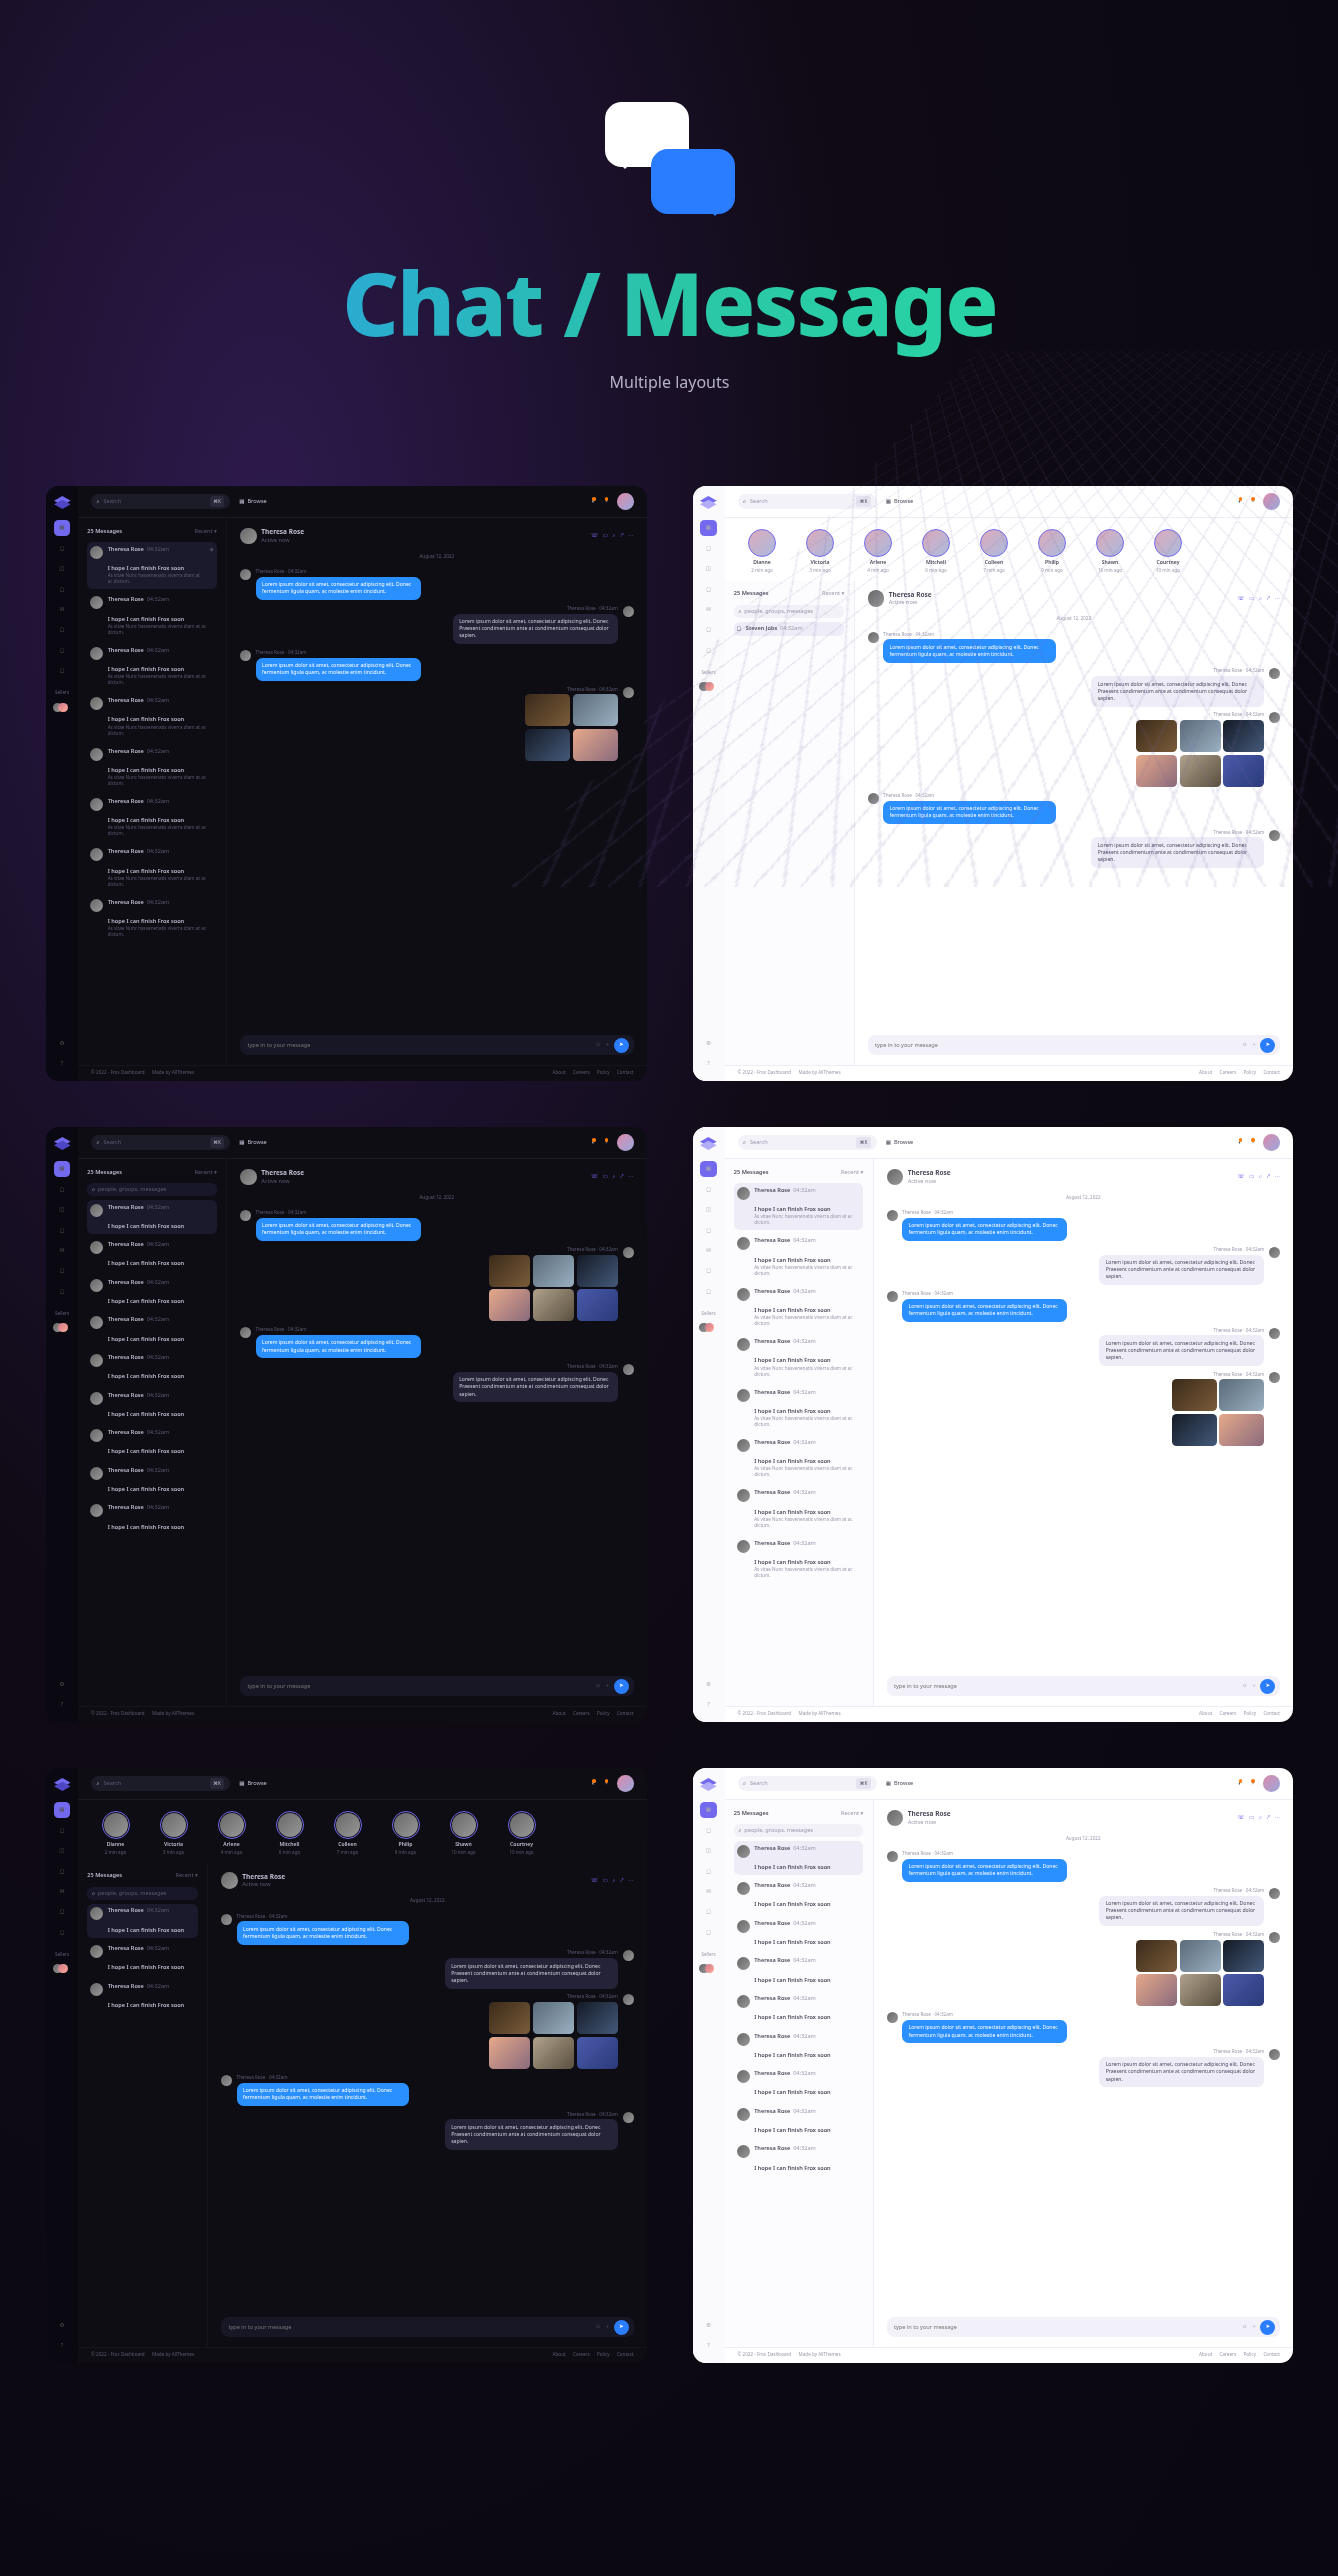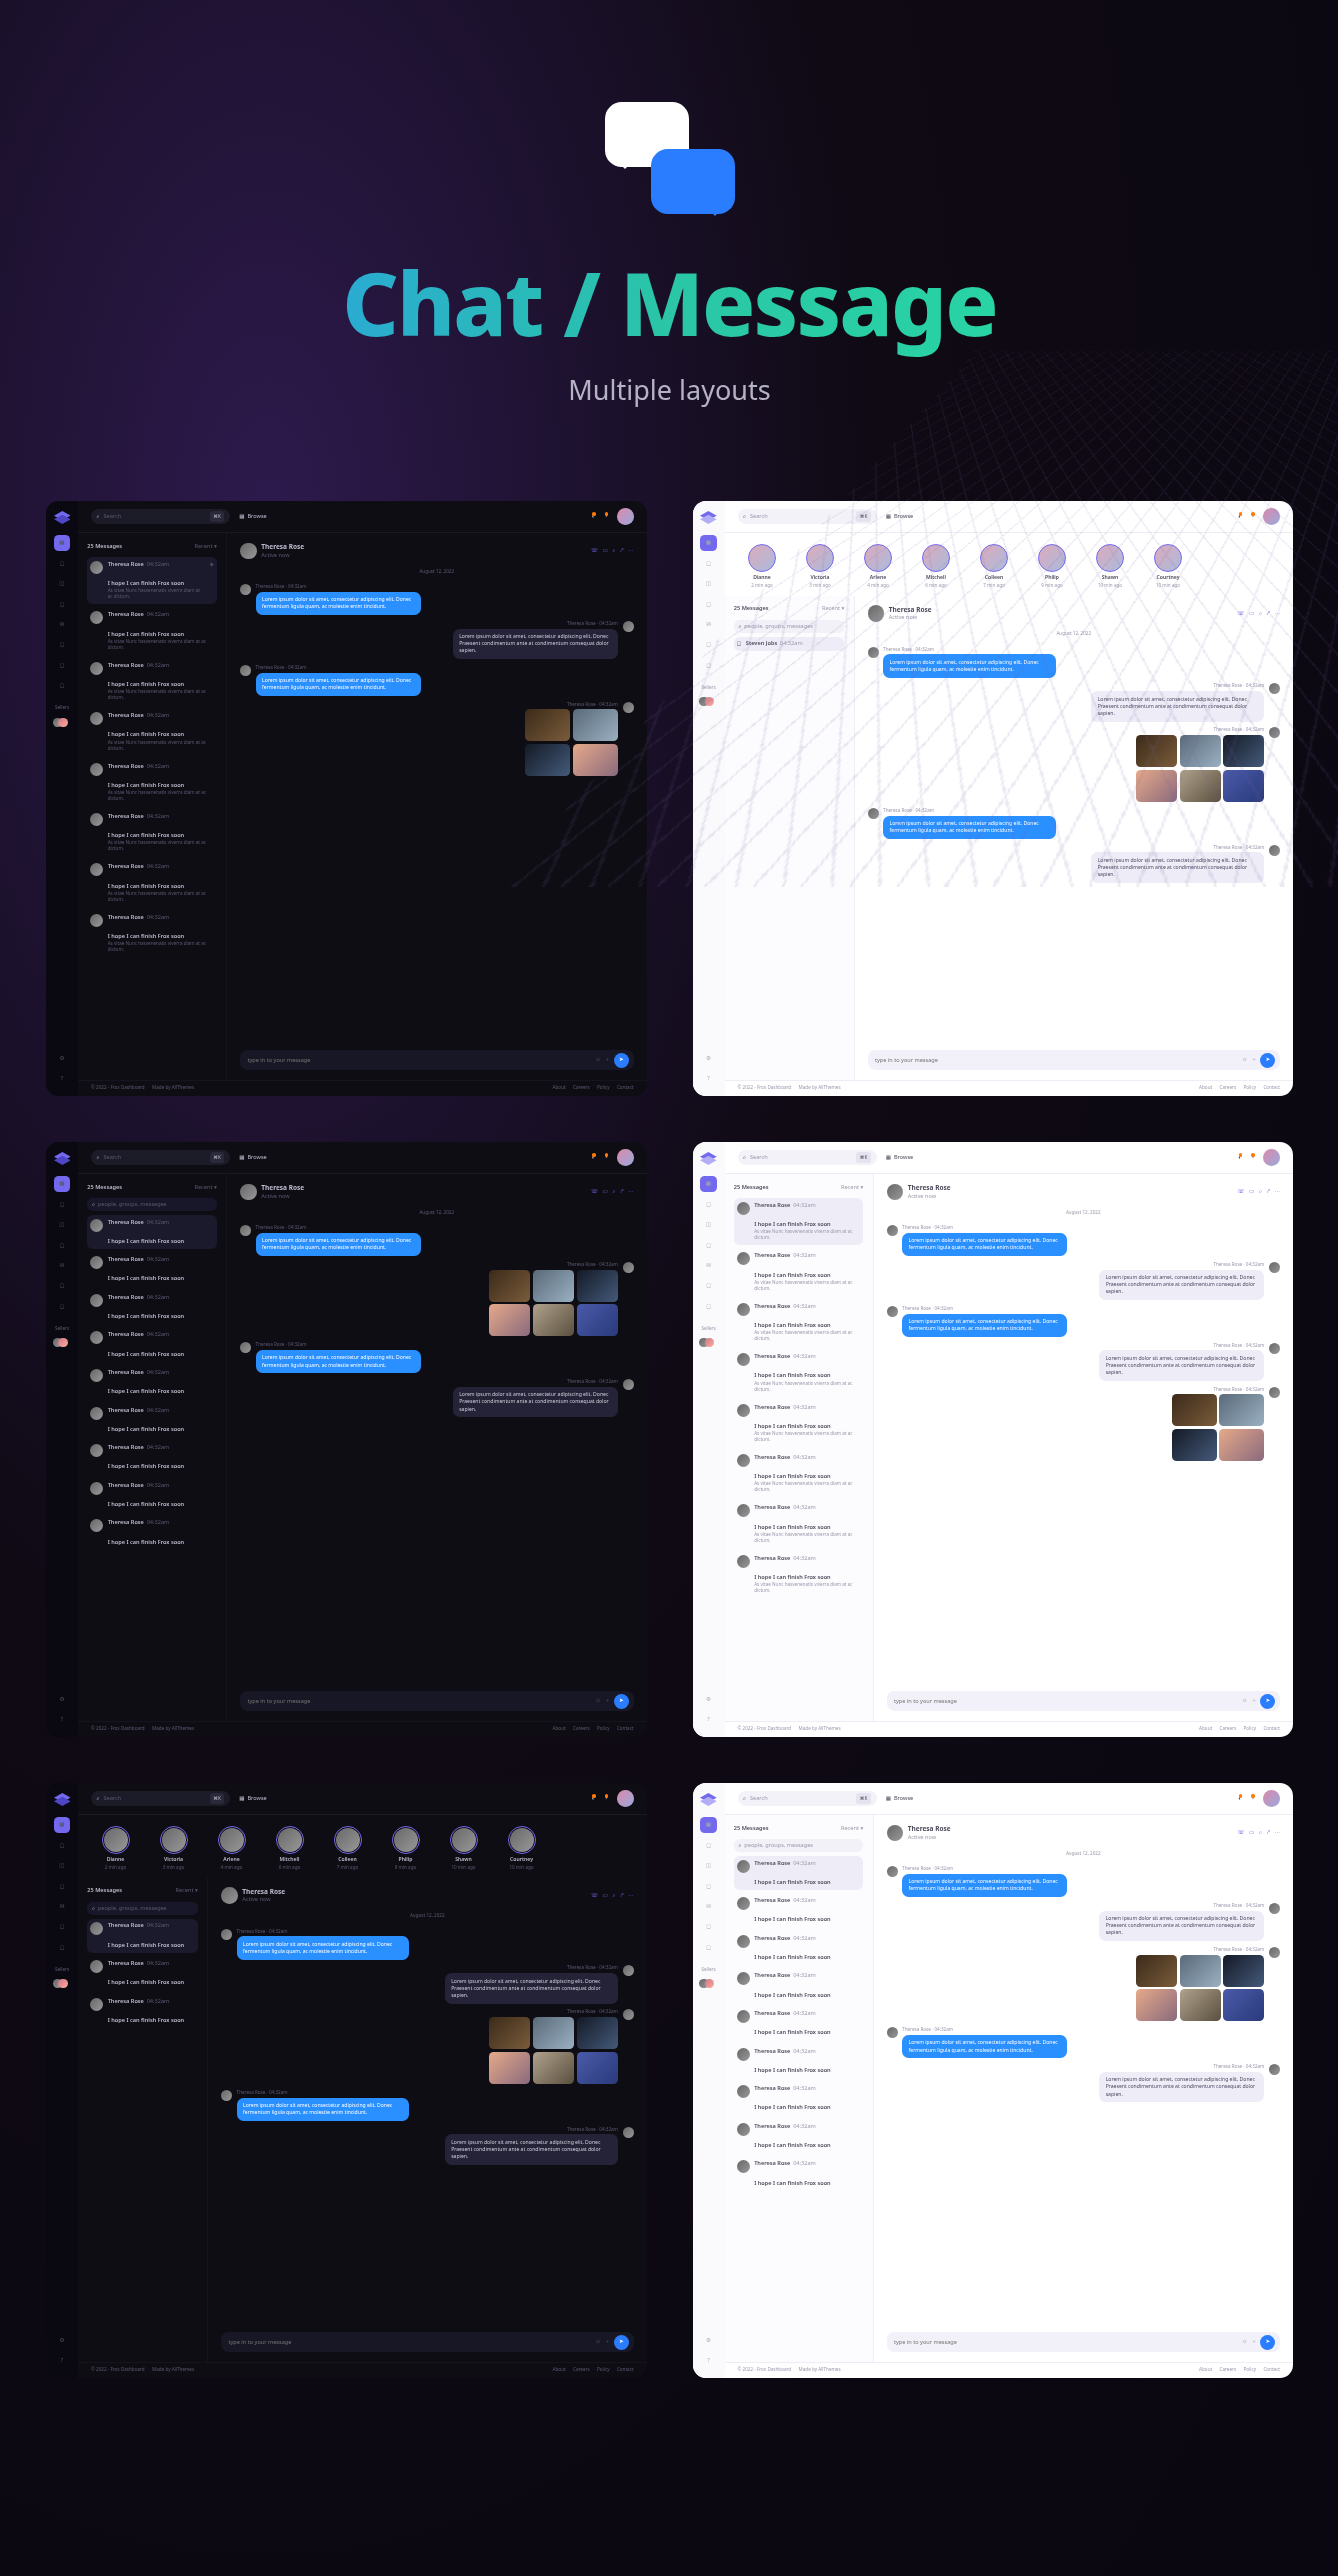--- a/index.html
+++ b/index.html
@@ -5,21 +5,21 @@
   *{box-sizing:border-box;margin:0;padding:0;font-family:system-ui,-apple-system,sans-serif;}
   body{background:radial-gradient(ellipse at 20% 20%,#2d1a4d 0%,#0f0a14 40%,#0a0710 100%);min-height:2576px;width:1339px;overflow:hidden;position:relative;}
   .mesh{position:absolute;right:-93px;top:186px;width:558px;height:558px;opacity:.15;background:repeating-linear-gradient(60deg,transparent,transparent 16.7px,#6f5a9e 16.7px,#6f5a9e 17.7px),repeating-linear-gradient(-60deg,transparent,transparent 16.7px,#6f5a9e 16.7px,#6f5a9e 17.7px);transform:perspective(372px) rotateX(50deg);}
   .hero{text-align:center;padding:102px 0 37px;}
   .hero-icon{width:130px;height:112px;margin:0 auto 28px;position:relative;}
   .hero-icon .bubble-a{position:absolute;width:84px;height:65px;background:#fff;border-radius:16.7px;top:0;left:0;}
   .hero-icon .bubble-a::after{content:"";position:absolute;bottom:-9.3px;left:13px;border:7.4px solid transparent;border-top-color:#fff;}
   .hero-icon .bubble-b{position:absolute;width:84px;height:65px;background:#2a7dff;border-radius:16.7px;bottom:0;right:0;}
   .hero-icon .bubble-b::after{content:"";position:absolute;bottom:-9.3px;right:13px;border:7.4px solid transparent;border-top-color:#2a7dff;}
   .hero h1{font-size:88px;font-weight:800;background:linear-gradient(90deg,#2a8fff 0%,#2ac6a6 50%,#26e2a2 100%);-webkit-background-clip:text;background-clip:text;color:transparent;letter-spacing:-1.9px;}
-  .hero p{color:#b5b2c5;font-size:27px;margin-top:9.3px;}
+  .hero p{color:#b5b2c5;font-size:16px;margin-top:9.3px;}
   .grid{display:grid;grid-template-columns:1fr 1fr;gap:46px;padding:56px 46px;}
   .mock{border-radius:13px;overflow:hidden;font-size:5.6px;line-height:1.3;display:flex;height:595px;}
   .mock.dark{background:#0e0d14;color:#bfbed0;}
   .mock.light{background:#ffffff;color:#4a4a5a;}
   .sidebar{width:32px;display:flex;flex-direction:column;align-items:center;padding:9.3px 0;gap:3.7px;}
   .dark .sidebar{background:#0a0912;}
   .light .sidebar{background:#fafafc;}
   .logo{width:16.7px;height:13px;margin-bottom:7.4px;}
   .logo svg{display:block;}
   .sq{width:16.7px;height:16.7px;border-radius:4.6px;display:flex;align-items:center;justify-content:center;}

